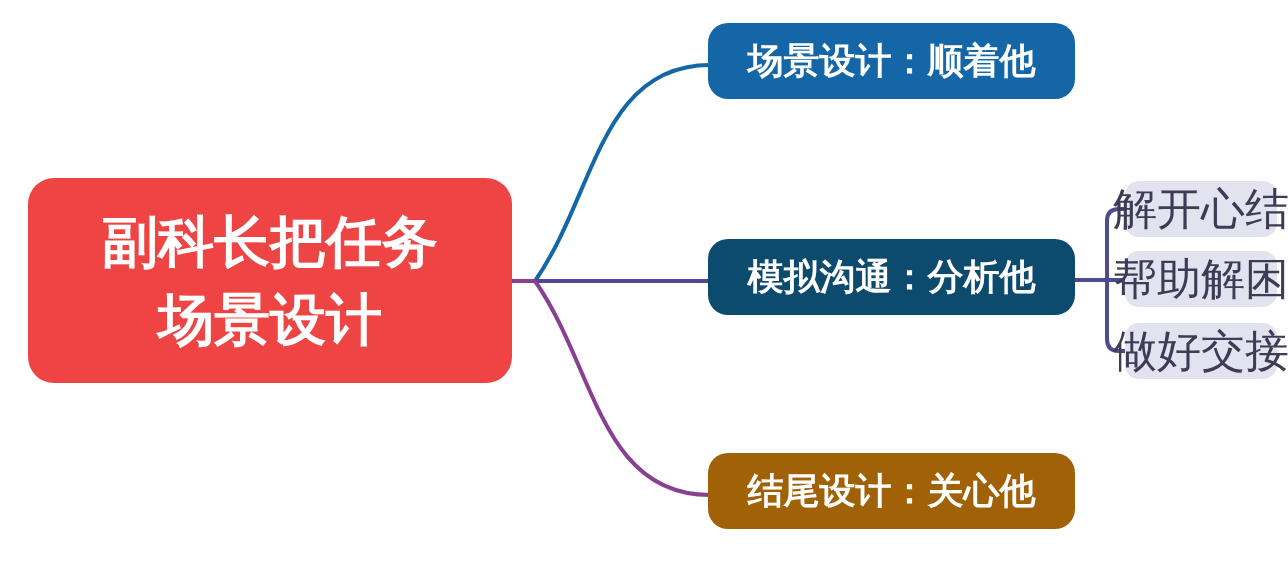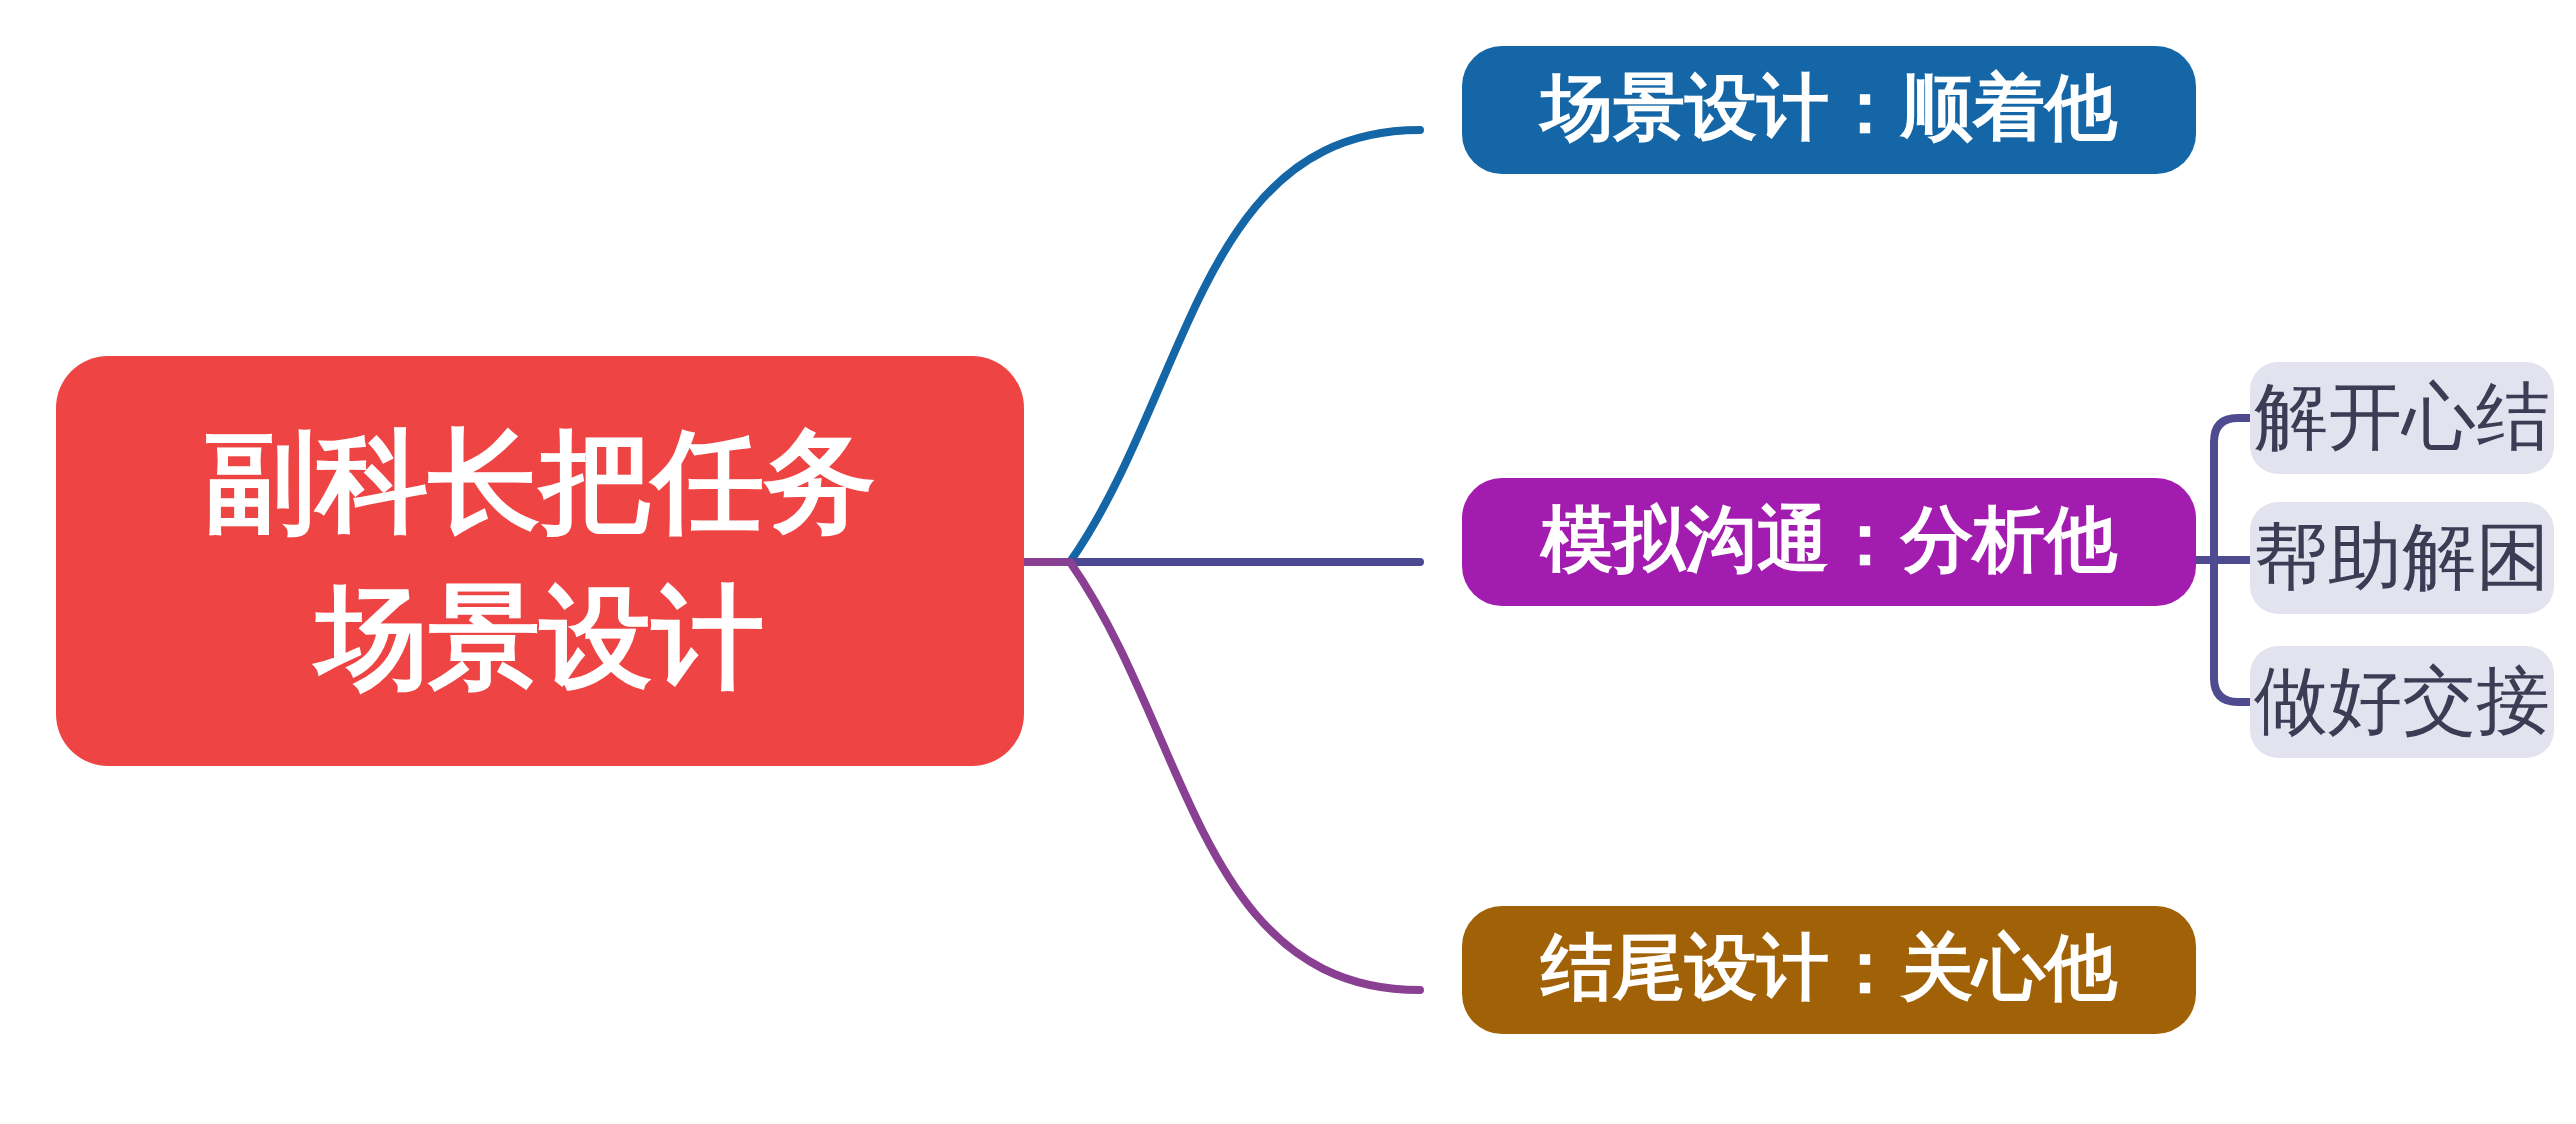--- a/index.html
+++ b/index.html
@@ -43,37 +43,37 @@
     left: 28px;
     top: 178px;
     width: 484px;
     height: 205px;
     border-radius: 26px;
     font-size: 56px;
     line-height: 78px;
     flex-direction: column;
   }
   .node-branch {
-    left: 731px;
+    left: 708px;
     width: 367px;
-    height: 64px;
+    height: 76px;
     border-radius: 20px;
     font-size: 36px;
     line-height: 84px;
     white-space: nowrap;
   }
   .branch-0 { top: 23px; }
   .branch-1 { top: 239px; }
   .branch-2 { top: 453px; }
   .node-leaf {
     left: 1125px;
     width: 152px;
     height: 56px;
     border-radius: 14px;
-    font-size: 37px;
+    font-size: 44px;
     font-weight: normal;
     color: #3C3C55;
     white-space: nowrap;
   }
   .leaf-0 { top: 181px; }
   .leaf-1 { top: 251px; }
   .leaf-2 { top: 323px; align-items: center; }
 </style>
 </head>
 <body>
@@ -92,21 +92,21 @@
 
   <div class="node node-root" style="background: #ef4444;">
     <span>副科长把任务</span>
     <span>场景设计</span>
   </div>
 
   <div class="node node-branch branch-0" style="background: rgb(20, 102, 166);">
     <span>场景设计：顺着他</span>
   </div>
 
-  <div class="node node-branch branch-1" style="background: #a21caf;">
+  <div class="node node-branch branch-1" style="background: #0c4a6e;">
     <span>模拟沟通：分析他</span>
   </div>
 
   <div class="node node-branch branch-2" style="background: #a16207;">
     <span>结尾设计：关心他</span>
   </div>
 
   <div class="node node-leaf leaf-0" style="background: rgb(227, 227, 240);">
     <span>解开心结</span>
   </div>

